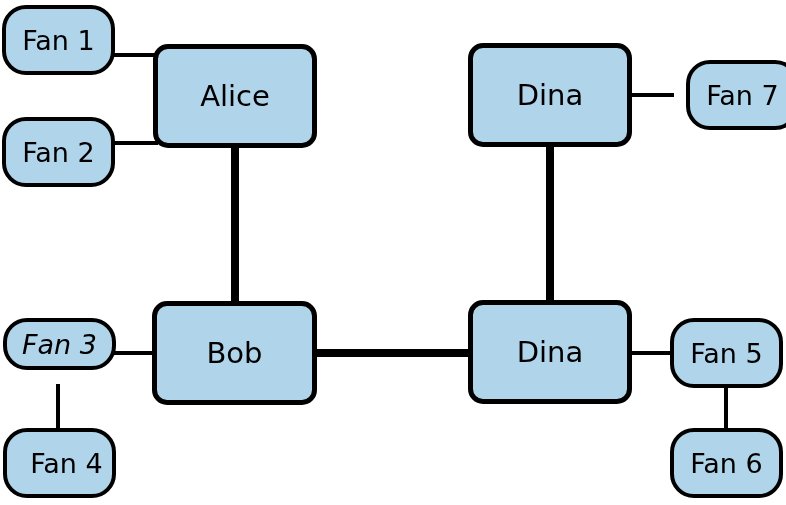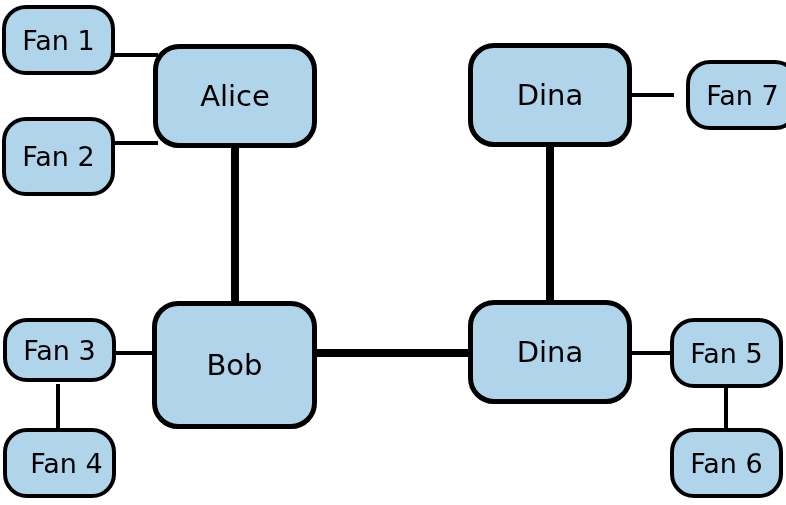--- a/index.html
+++ b/index.html
@@ -30,21 +30,21 @@
     border: 4px solid #000000;
     border-radius: 24px;
     display: flex;
     align-items: center;
     justify-content: center;
     color: #000000;
     z-index: 5;
   }
   .node.hub {
     border-width: 5px;
-    border-radius: 26px;
+    border-radius: 15px;
   }
   .node-label {
     font-size: 27px;
     line-height: 1;
     letter-spacing: 0px;
     white-space: nowrap;
     text-align: center;
   }
   .node.hub .node-label {
     font-size: 29px;
@@ -65,36 +65,36 @@
       <line x1="313" y1="353" x2="472" y2="353" stroke="#000000" stroke-width="8" stroke-linecap="butt"></line>
       <line x1="628" y1="353" x2="674" y2="353" stroke="#000000" stroke-width="4" stroke-linecap="butt"></line>
       <line x1="58" y1="384" x2="58" y2="432" stroke="#000000" stroke-width="4" stroke-linecap="butt"></line>
       <line x1="726" y1="384" x2="726" y2="432" stroke="#000000" stroke-width="4" stroke-linecap="butt"></line>
     </svg>
 
   <div id="node-layer">
       <div class="node" style="left: 2px; top: 5px; width: 113px; height: 70px; background: rgb(176, 212, 234); border-color: rgb(0, 0, 0);">
         <span class="node-label">Fan 1</span>
       </div>
-      <div class="node" style="left: 2px; top: 117px; width: 113px; height: 79px; background: rgb(176, 212, 234); border-color: rgb(0, 0, 0); align-items: center;">
+      <div class="node" style="left: 2px; top: 117px; width: 113px; height: 70px; background: rgb(176, 212, 234); border-color: rgb(0, 0, 0); align-items: center;">
         <span class="node-label">Fan 2</span>
       </div>
       <div class="node hub" style="left: 153px; top: 44px; width: 164px; height: 104px; background: rgb(176, 212, 234); border-color: rgb(0, 0, 0);">
         <span class="node-label">Alice</span>
       </div>
       <div class="node hub" style="left: 468px; top: 43px; width: 164px; height: 104px; background: rgb(176, 212, 234); border-color: rgb(0, 0, 0);">
         <span class="node-label">Dina</span>
       </div>
       <div class="node" style="left: 670px; top: 60px; width: 113px; height: 70px; background: rgb(176, 212, 234); border-color: rgb(0, 0, 0); margin-left: 16px;">
         <span class="node-label">Fan 7</span>
       </div>
-      <div class="node" style="left: 3px; top: 318px; width: 113px; height: 64px; background: rgb(176, 212, 234); border-color: rgb(0, 0, 0);">
+      <div class="node" style="left: 3px; top: 318px; width: 113px; height: 52px; background: rgb(176, 212, 234); border-color: rgb(0, 0, 0); font-style: italic;">
         <span class="node-label">Fan 3</span>
       </div>
-      <div class="node hub" style="left: 152px; top: 301px; width: 165px; height: 128px; background: rgb(176, 212, 234); border-color: rgb(0, 0, 0);">
+      <div class="node hub" style="left: 152px; top: 301px; width: 165px; height: 104px; background: rgb(176, 212, 234); border-color: rgb(0, 0, 0);">
         <span class="node-label">Bob</span>
       </div>
       <div class="node hub" style="left: 468px; top: 300px; width: 164px; height: 104px; background: rgb(176, 212, 234); border-color: rgb(0, 0, 0);">
         <span class="node-label">Dina</span>
       </div>
       <div class="node" style="left: 670px; top: 318px; width: 113px; height: 70px; background: rgb(176, 212, 234); border-color: rgb(0, 0, 0);">
         <span class="node-label">Fan 5</span>
       </div>
       <div class="node" style="left: 3px; top: 428px; width: 113px; height: 70px; background: rgb(176, 212, 234); border-color: rgb(0, 0, 0); padding-left: 14px;">
         <span class="node-label">Fan 4</span>

